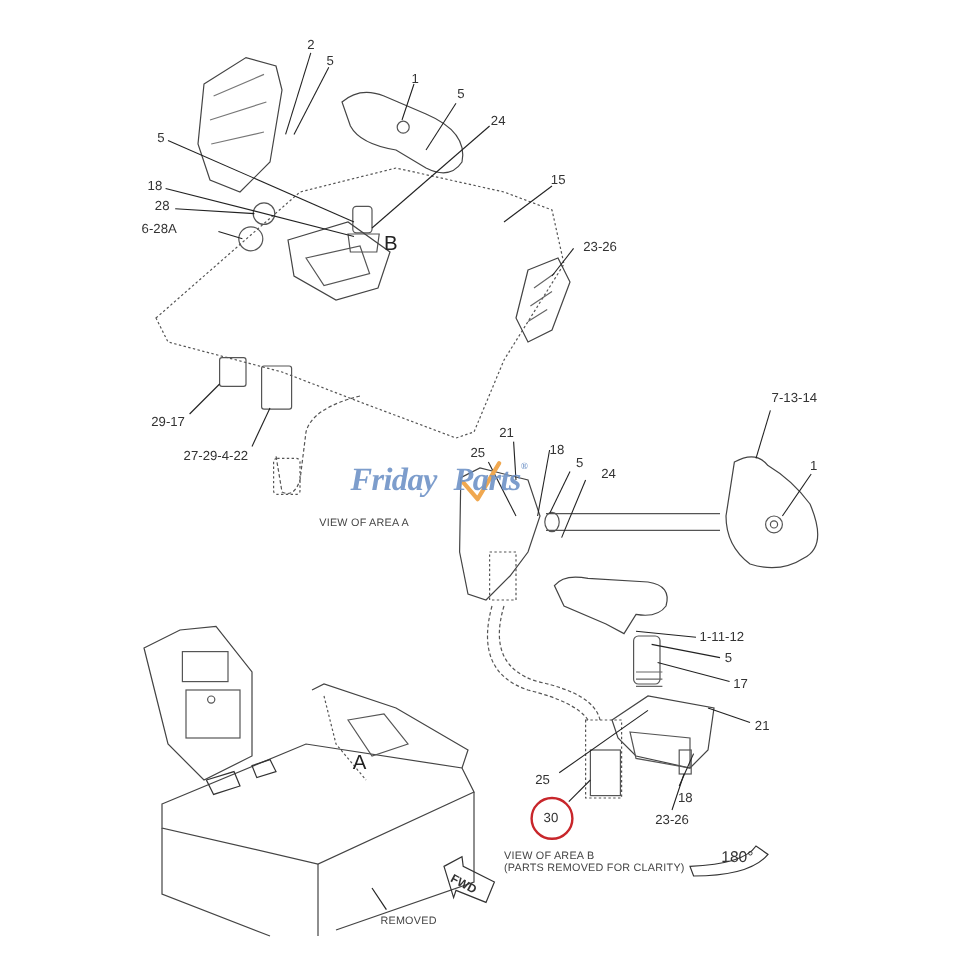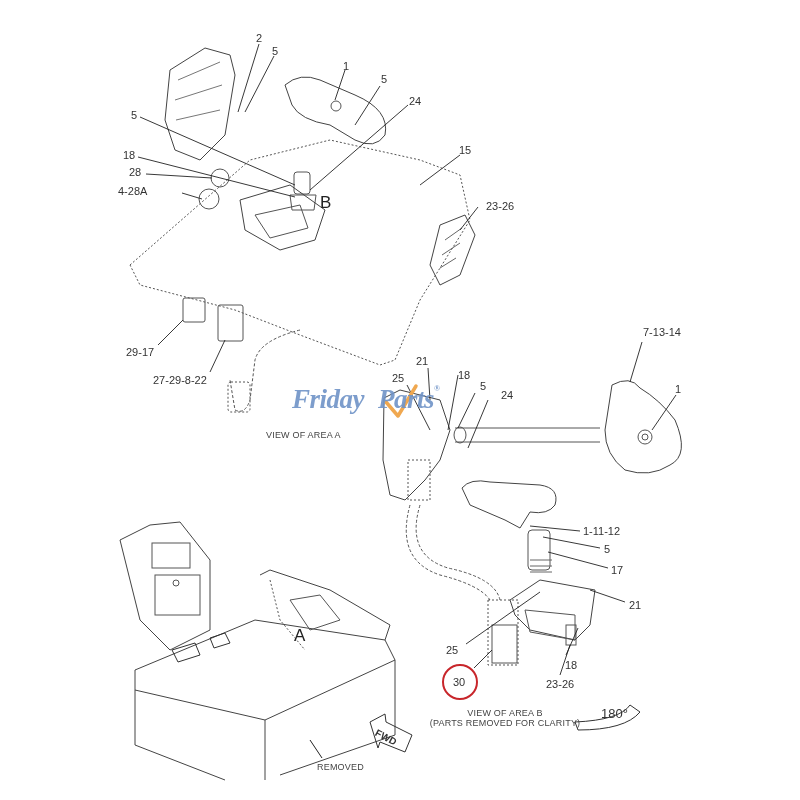--- a/index.html
+++ b/index.html
@@ -1,21 +1,21 @@
 <!DOCTYPE html>
 <html><head>
 <meta charset="utf-8">
 <style>
   html, body { margin: 0; padding: 0; background: #ffffff; }
   body { width: 800px; height: 800px; position: relative; overflow: hidden;
          font-family: "Liberation Sans", sans-serif; color: #222; }
   .canvas { position: absolute; left: 0; top: 0; width: 800px; height: 800px; }
   .lbl { position: absolute; font-size: 11px; color: #333; white-space: nowrap; line-height: 1; }
   .big { font-size: 17px; color: #222; }
-  .cap { font-size: 9px; color: #444; letter-spacing: 0.2px; text-align: center; line-height: 1.15; }
+  .cap { font-size: 9px; color: #444; letter-spacing: 0.2px; line-height: 1.15; }
   .wm { position: absolute; left: 292px; top: 384px; font-family: Liberation Serif, serif;
         font-style: italic; font-weight: bold; font-size: 27px; color: #6f93c7; opacity: 0.9; letter-spacing: -0.5px; }
   .wm .reg { font-size: 8px; vertical-align: top; font-style: normal; color:#6f93c7; }
   .callout-circle { position: absolute; left: 442px; top: 664px; width: 36px; height: 36px;
         border: 2px solid #c8262b; border-radius: 50%; box-sizing: border-box; }
 </style>
 </head>
 <body>
 
 <svg class="canvas" viewBox="0 0 800 800" xmlns="http://www.w3.org/2000/svg" fill="none" stroke="#555" stroke-width="1">
@@ -145,26 +145,26 @@
 </div>
 
 <span class="lbl" style="left:256px;top:33px">2</span>
 <span class="lbl" style="left:272px;top:46px">5</span>
 <span class="lbl" style="left:343px;top:61px">1</span>
 <span class="lbl" style="left:381px;top:74px">5</span>
 <span class="lbl" style="left:131px;top:110px">5</span>
 <span class="lbl" style="left:409px;top:96px">24</span>
 <span class="lbl" style="left:123px;top:150px">18</span>
 <span class="lbl" style="left:129px;top:167px">28</span>
-<span class="lbl" style="left:118px;top:186px">4-28A</span>
+<span class="lbl" style="left:118px;top:186px">6-28A</span>
 <span class="lbl big" style="left:320px;top:194px">B</span>
 <span class="lbl" style="left:459px;top:145px">15</span>
 <span class="lbl" style="left:486px;top:201px">23-26</span>
 <span class="lbl" style="left:126px;top:347px">29-17</span>
-<span class="lbl" style="left:153px;top:375px">27-29-8-22</span>
+<span class="lbl" style="left:153px;top:375px">27-29-4-22</span>
 <span class="lbl cap" style="left:266px;top:430px">VIEW OF AREA  A</span>
 
 <span class="lbl" style="left:416px;top:356px">21</span>
 <span class="lbl" style="left:392px;top:373px">25</span>
 <span class="lbl" style="left:458px;top:370px">18</span>
 <span class="lbl" style="left:480px;top:381px">5</span>
 <span class="lbl" style="left:501px;top:390px">24</span>
 <span class="lbl" style="left:643px;top:327px">7-13-14</span>
 <span class="lbl" style="left:675px;top:384px">1</span>
 

